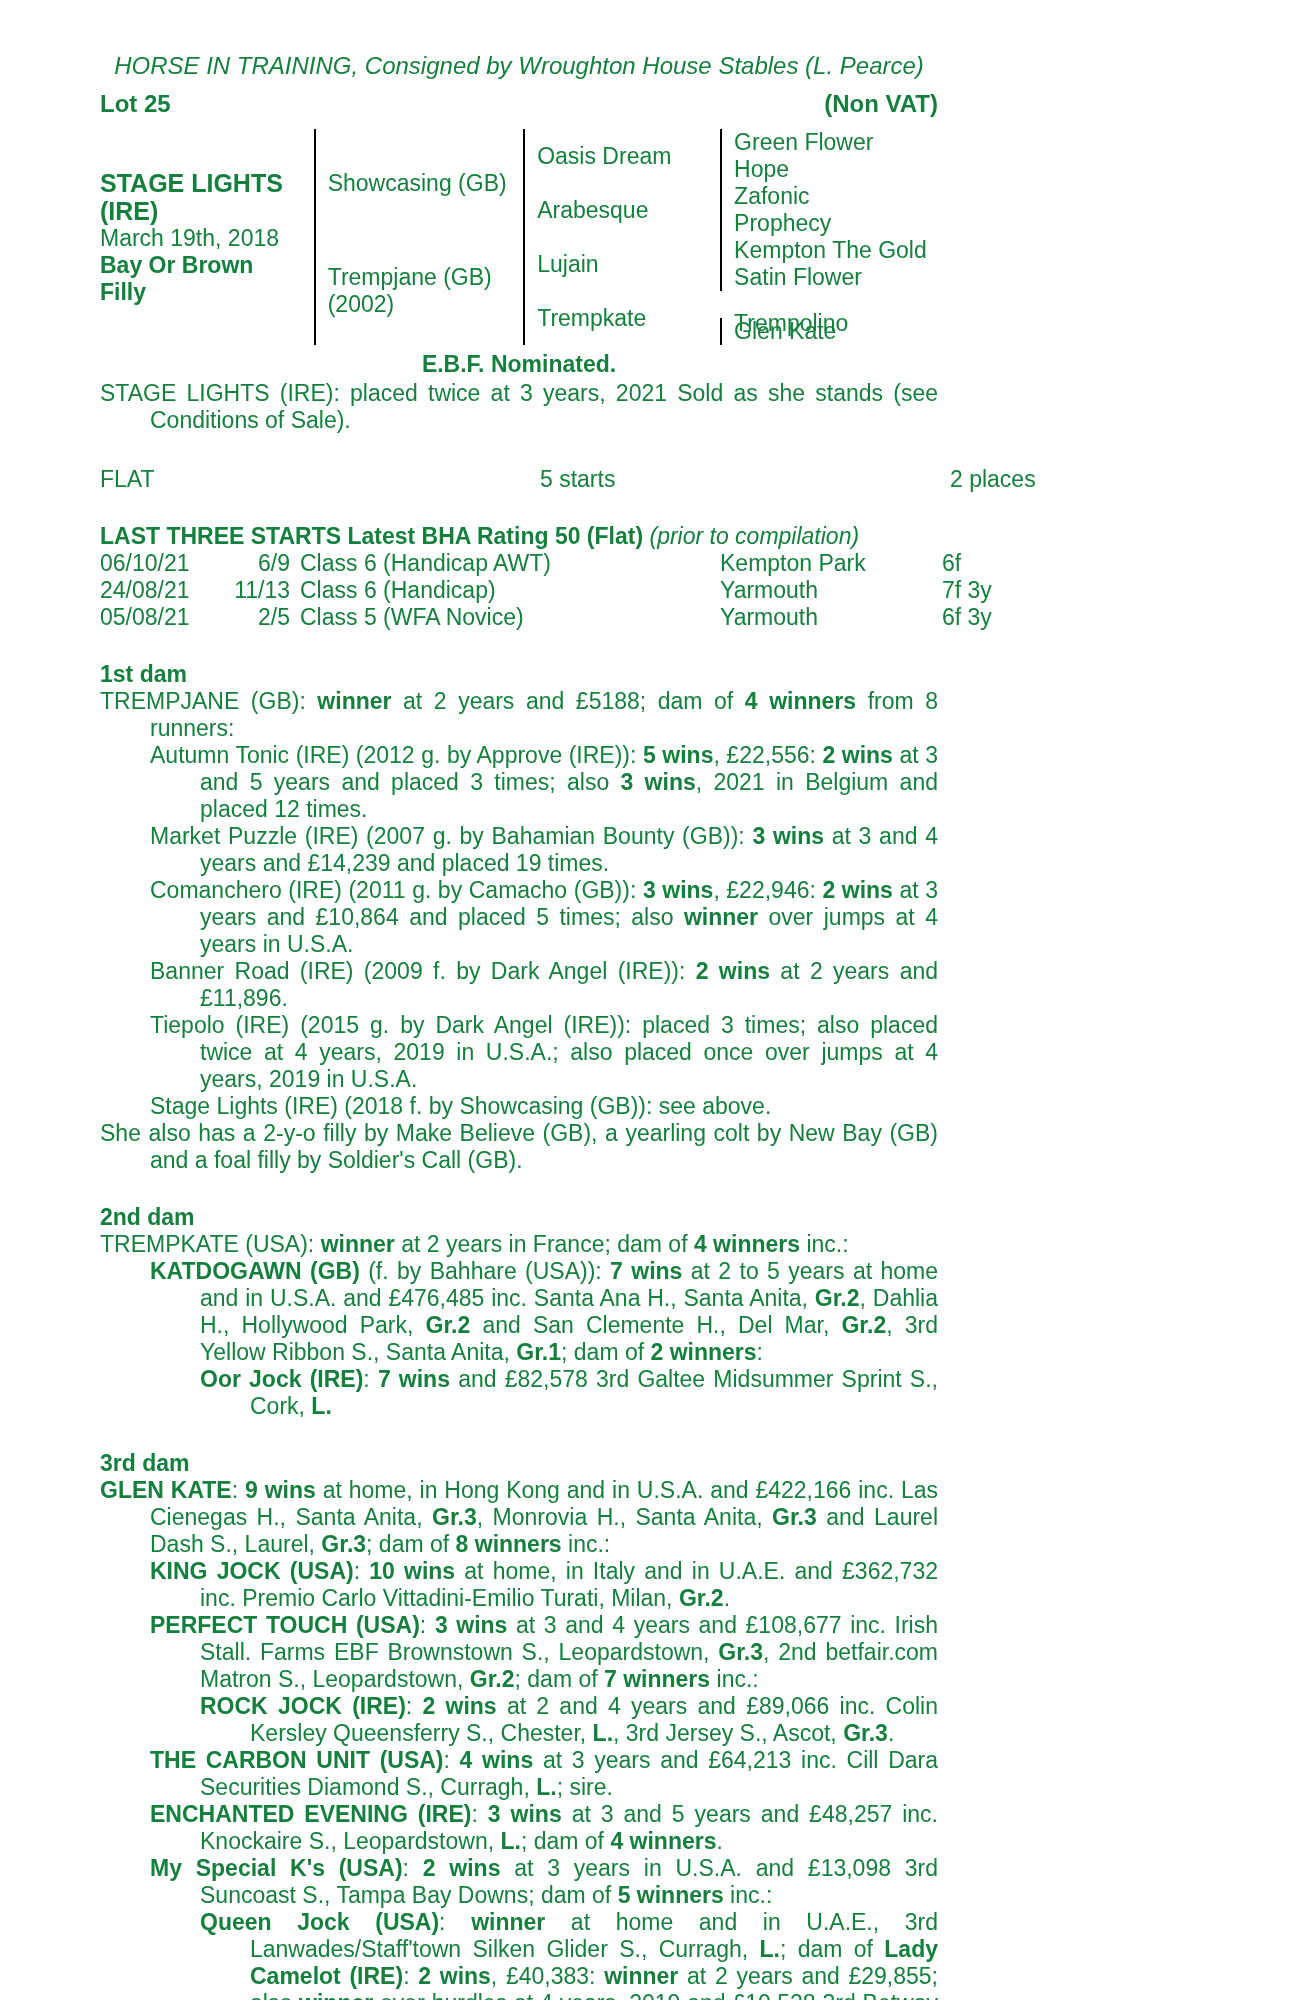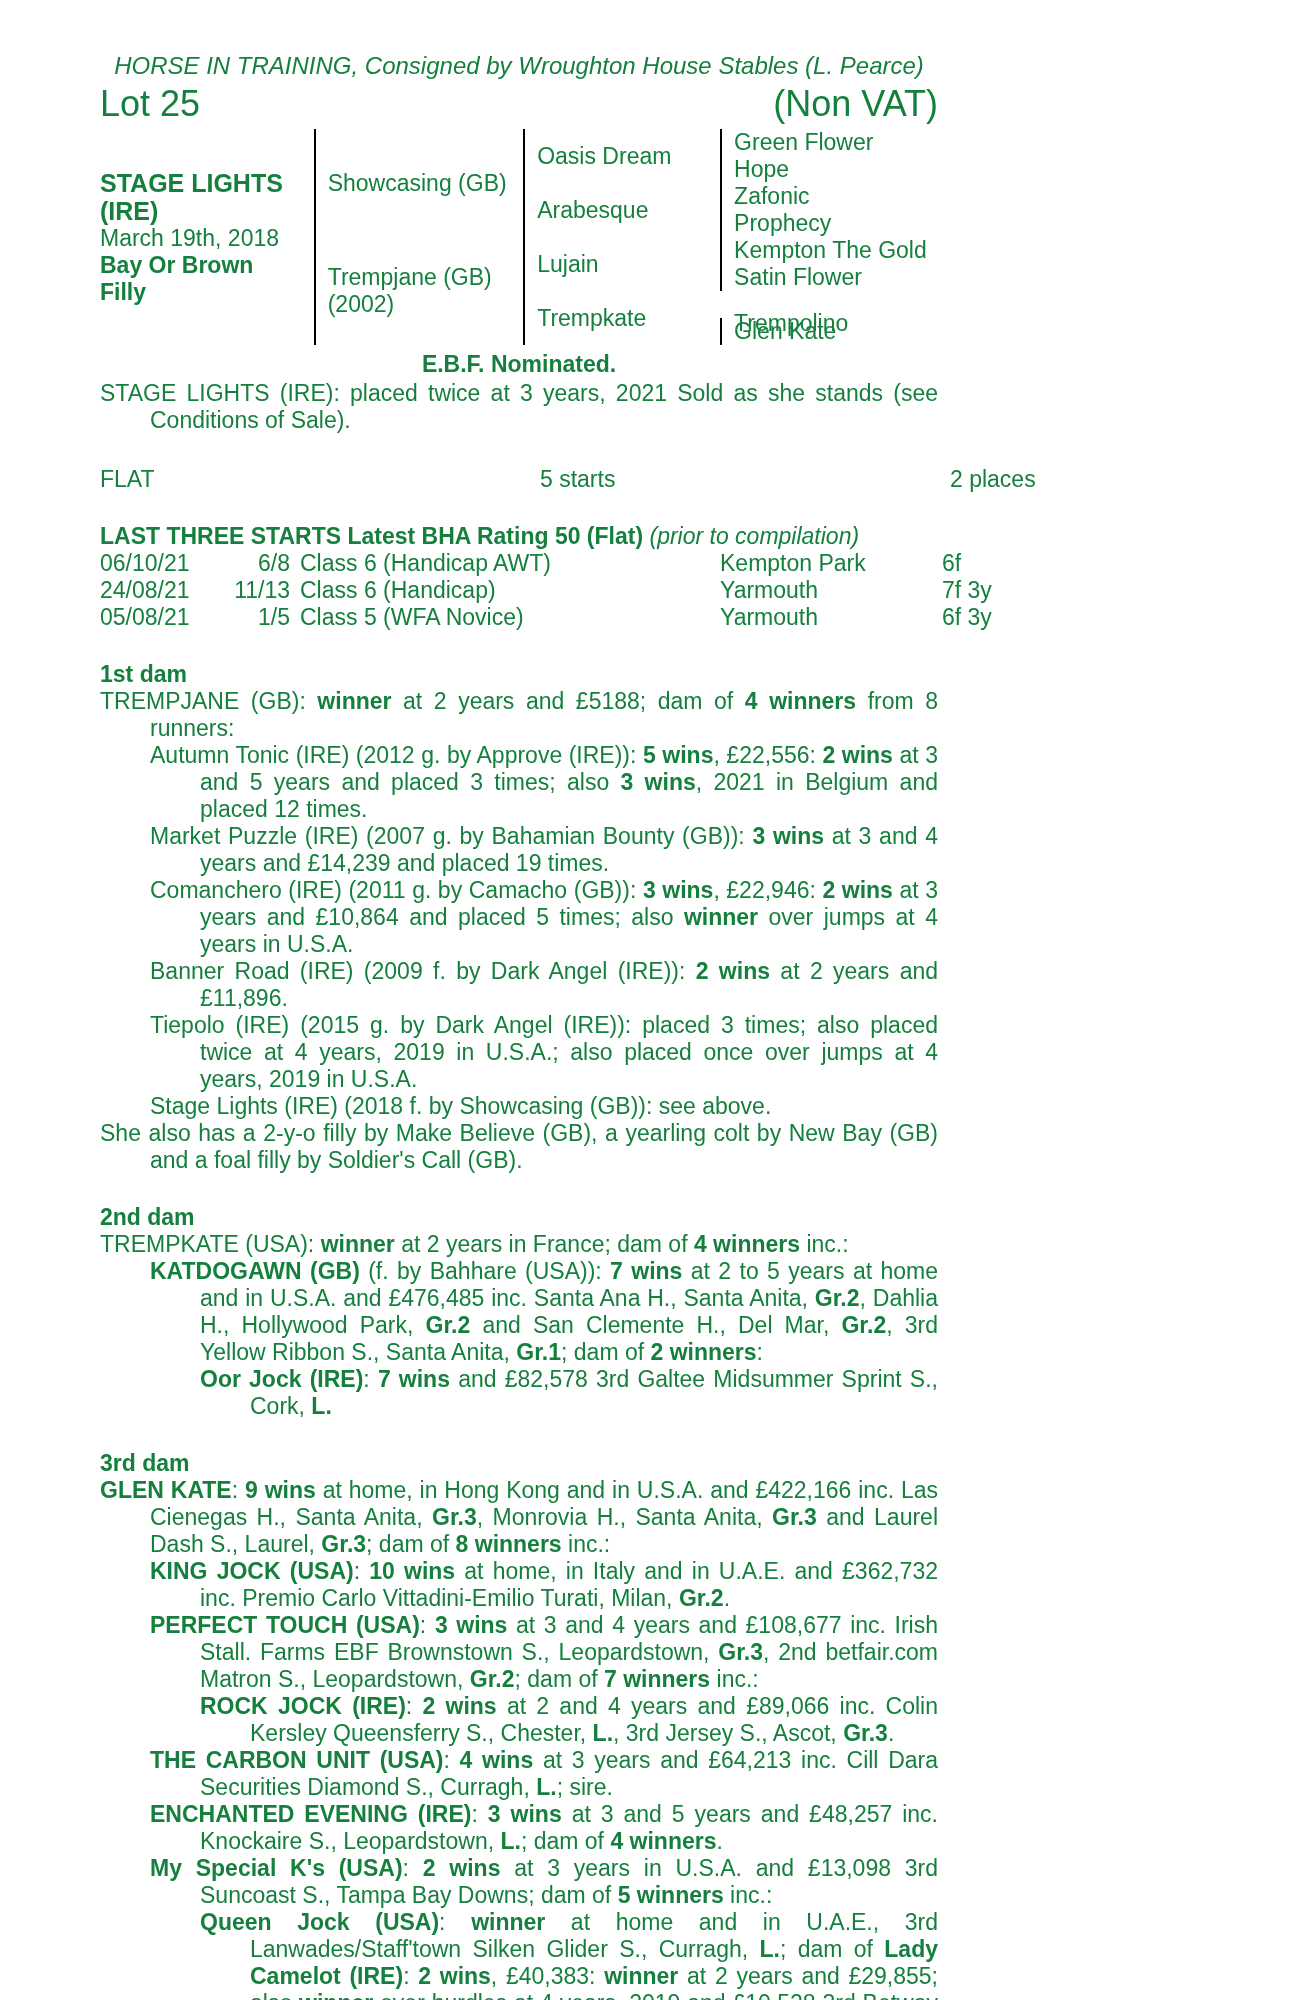--- a/index.html
+++ b/index.html
@@ -11,21 +11,21 @@
     background: #fff; color: #15803d;
     font-family: "Liberation Sans", sans-serif;
     font-size: 23px; line-height: 27px;
     overflow: hidden;
   }
   .b { font-weight: bold; }
   .i { font-style: italic; }
 
   .consignor { text-align: center; font-style: italic; font-size: 24px; margin-bottom: 8px; }
   .lot-row { display: flex; justify-content: space-between; align-items: baseline; margin-bottom: 8px; }
-  .lot-row .lot, .lot-row .vat { font-weight: normal; font-size: 36px; line-height: 34px; }
+  .lot-row .lot, .lot-row .vat { font-weight: bold; font-size: 24px; line-height: 34px; }
 
   .pedigree { display: grid; grid-template-columns: 25.5% 25% 23.5% 26%; grid-template-rows: repeat(8, 27px); margin-top: 6px; }
   .ped-c1 { grid-column: 1; grid-row: 1 / 9; display: flex; flex-direction: column; justify-content: center; padding-right: 8px; }
   .ped-name { font-weight: bold; font-size: 25px; line-height: 28px; }
   .ped-sex { font-weight: bold; }
   .ped-cell { display: flex; flex-direction: column; justify-content: center; padding-left: 12px; border-left: 2px solid #000; }
   .sire { grid-column: 2; grid-row: 1 / 5; }
   .dam  { grid-column: 2; grid-row: 5 / 9; }
   .gp { grid-column: 3; }
   .gp1 { grid-row: 1 / 3; } .gp2 { grid-row: 3 / 5; } .gp3 { grid-row: 5 / 7; } .gp4 { grid-row: 7 / 9; }
@@ -105,37 +105,37 @@
   </div>
 
   <div class="ls-title">
     <span class="b">LAST THREE STARTS Latest BHA Rating 50 (Flat)</span>
     <span class="i">(prior to compilation)</span>
   </div>
 
   <div>
       <div class="ls-row">
         <div class="ls-date">06/10/21</div>
-        <div class="ls-pos">6/8</div>
+        <div class="ls-pos">6/9</div>
         <div class="ls-race">Class 6 (Handicap AWT)</div>
         <div class="ls-course">Kempton Park</div>
         <div class="ls-distance">6f</div>
         <div class="ls-prize">£500</div>
       </div>
       <div class="ls-row">
         <div class="ls-date">24/08/21</div>
         <div class="ls-pos">11/13</div>
         <div class="ls-race">Class 6 (Handicap)</div>
         <div class="ls-course">Yarmouth</div>
         <div class="ls-distance">7f 3y</div>
         <div class="ls-prize"></div>
       </div>
       <div class="ls-row">
         <div class="ls-date">05/08/21</div>
-        <div class="ls-pos">1/5</div>
+        <div class="ls-pos">2/5</div>
         <div class="ls-race">Class 5 (WFA Novice)</div>
         <div class="ls-course">Yarmouth</div>
         <div class="ls-distance">6f 3y</div>
         <div class="ls-prize">£862</div>
       </div>
     </div>
 
   <div>
       <div class="dam-heading">1st dam</div>
       <div class="p lv0"><span>TREMPJANE (GB): </span><span class="b">winner</span><span> at 2 years and £5188; dam of </span><span class="b">4 winners</span><span> from 8 runners:</span></div>

